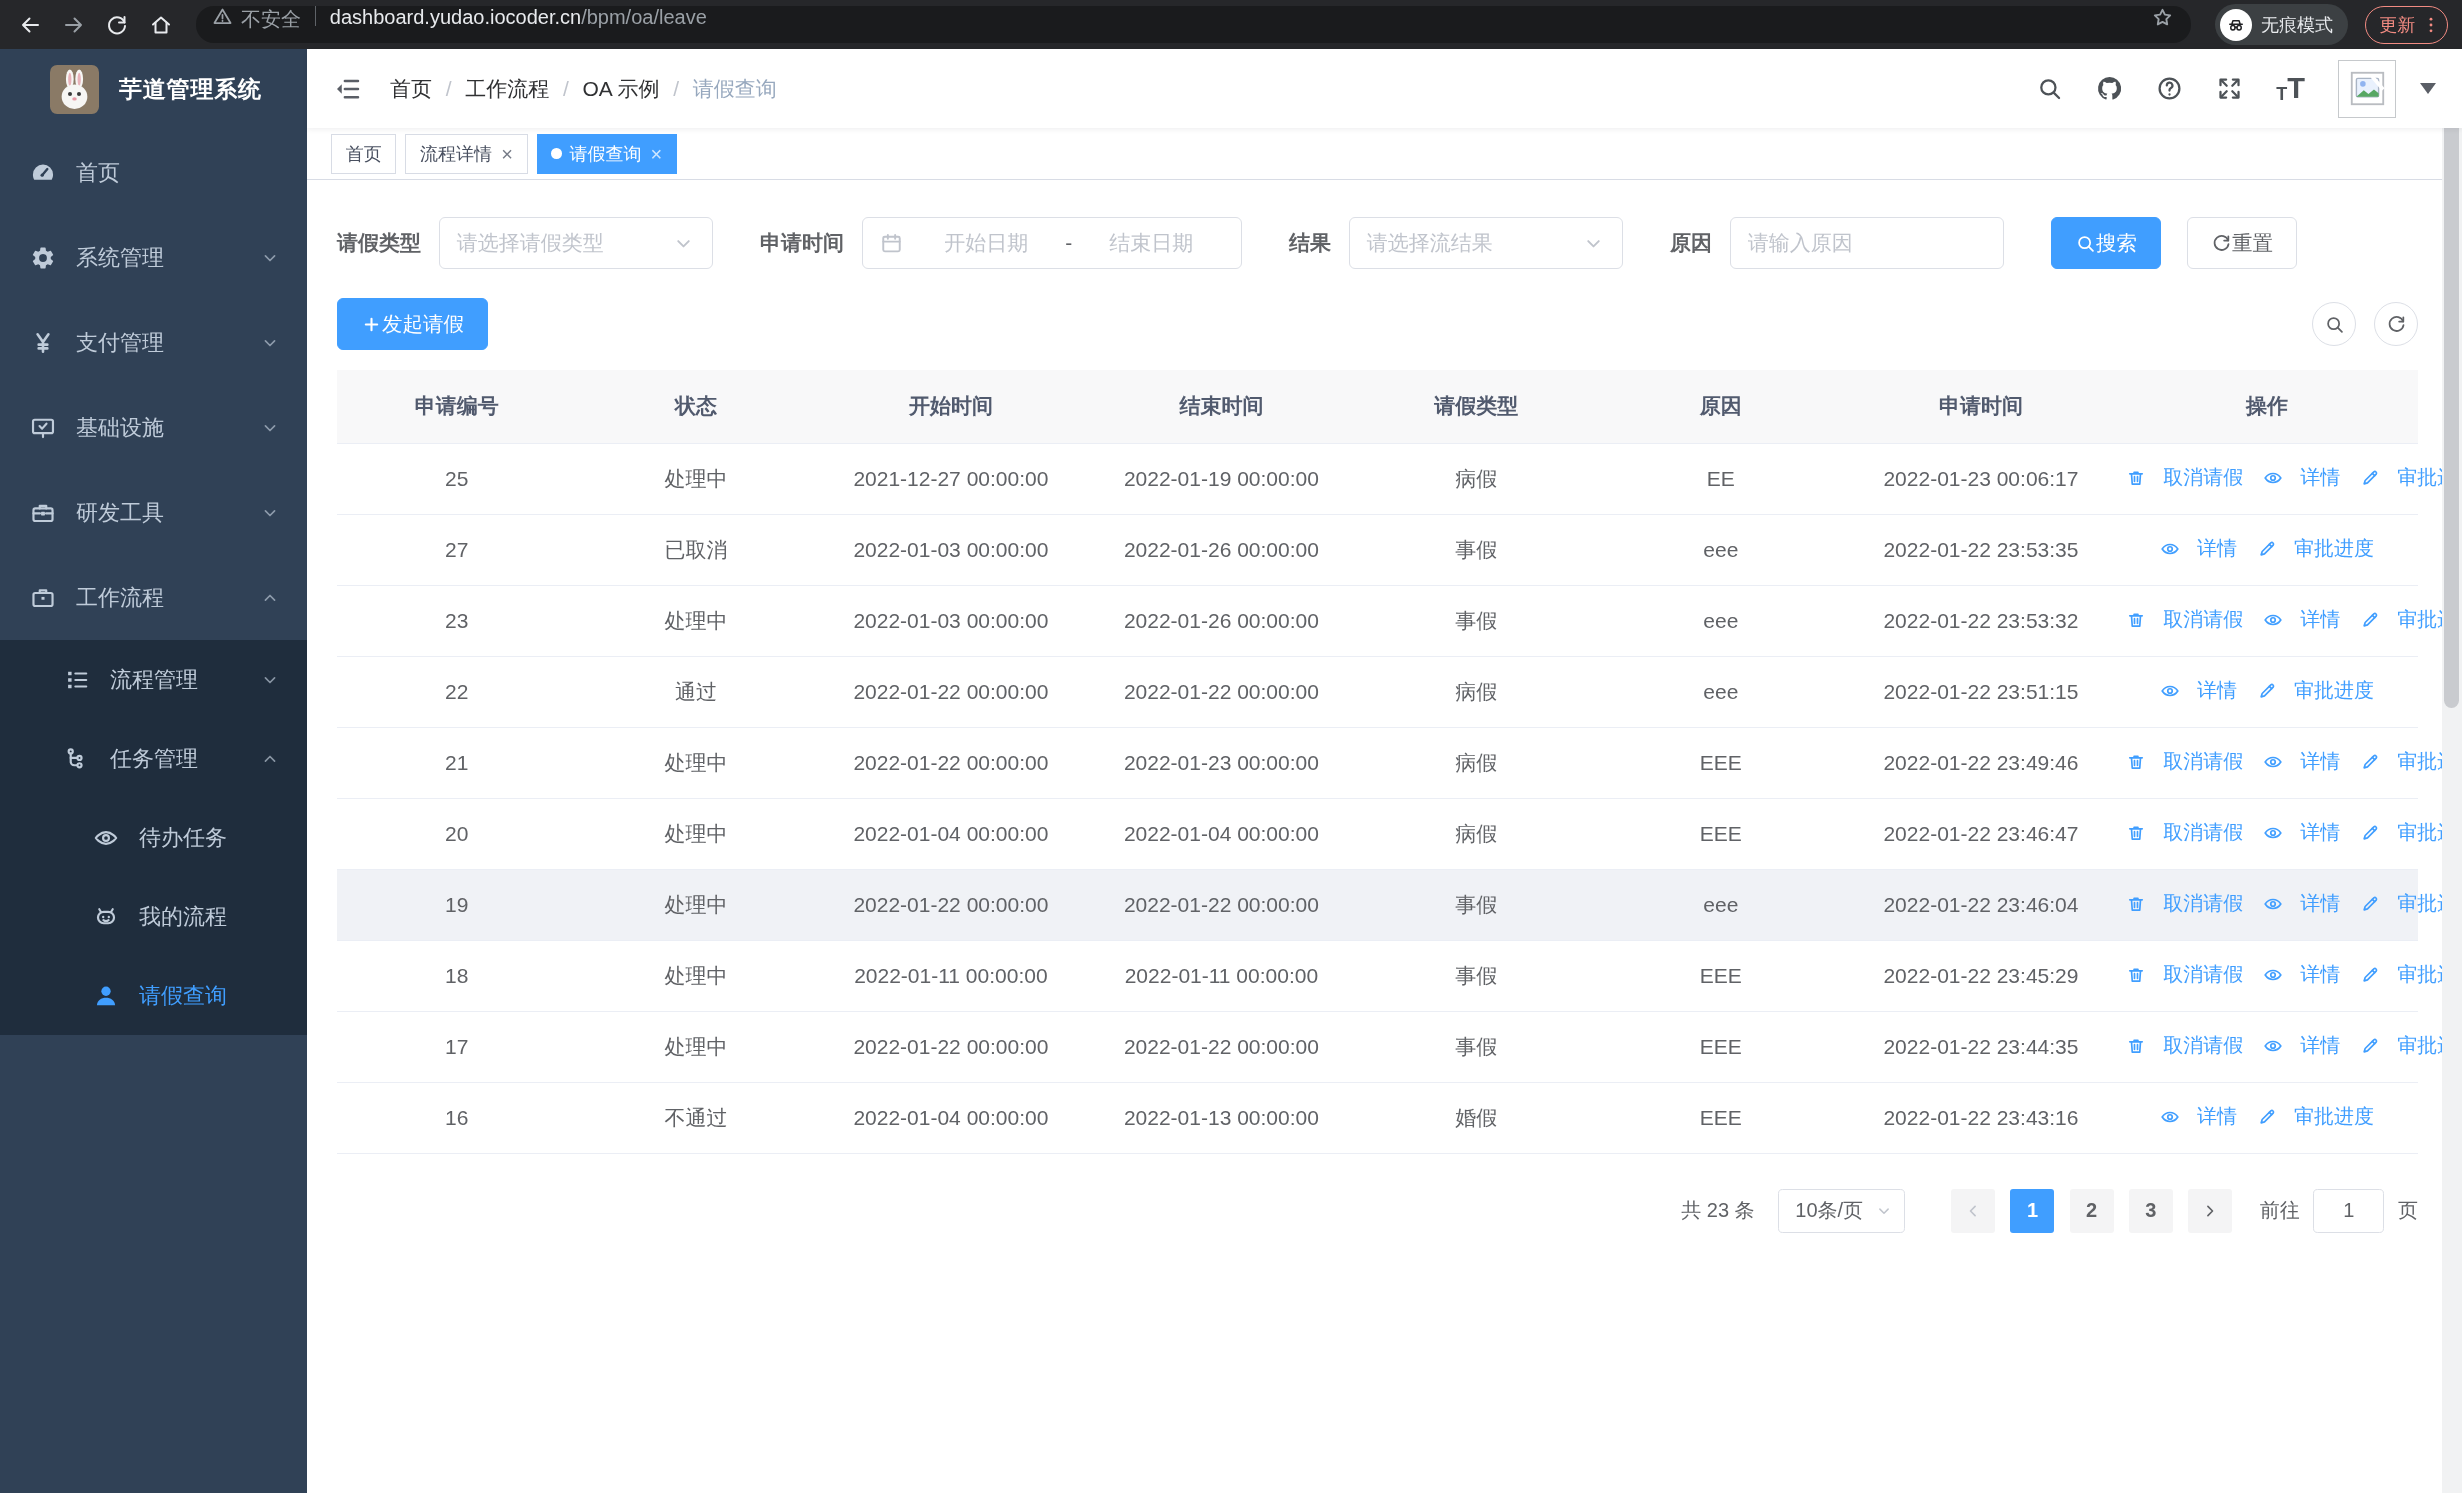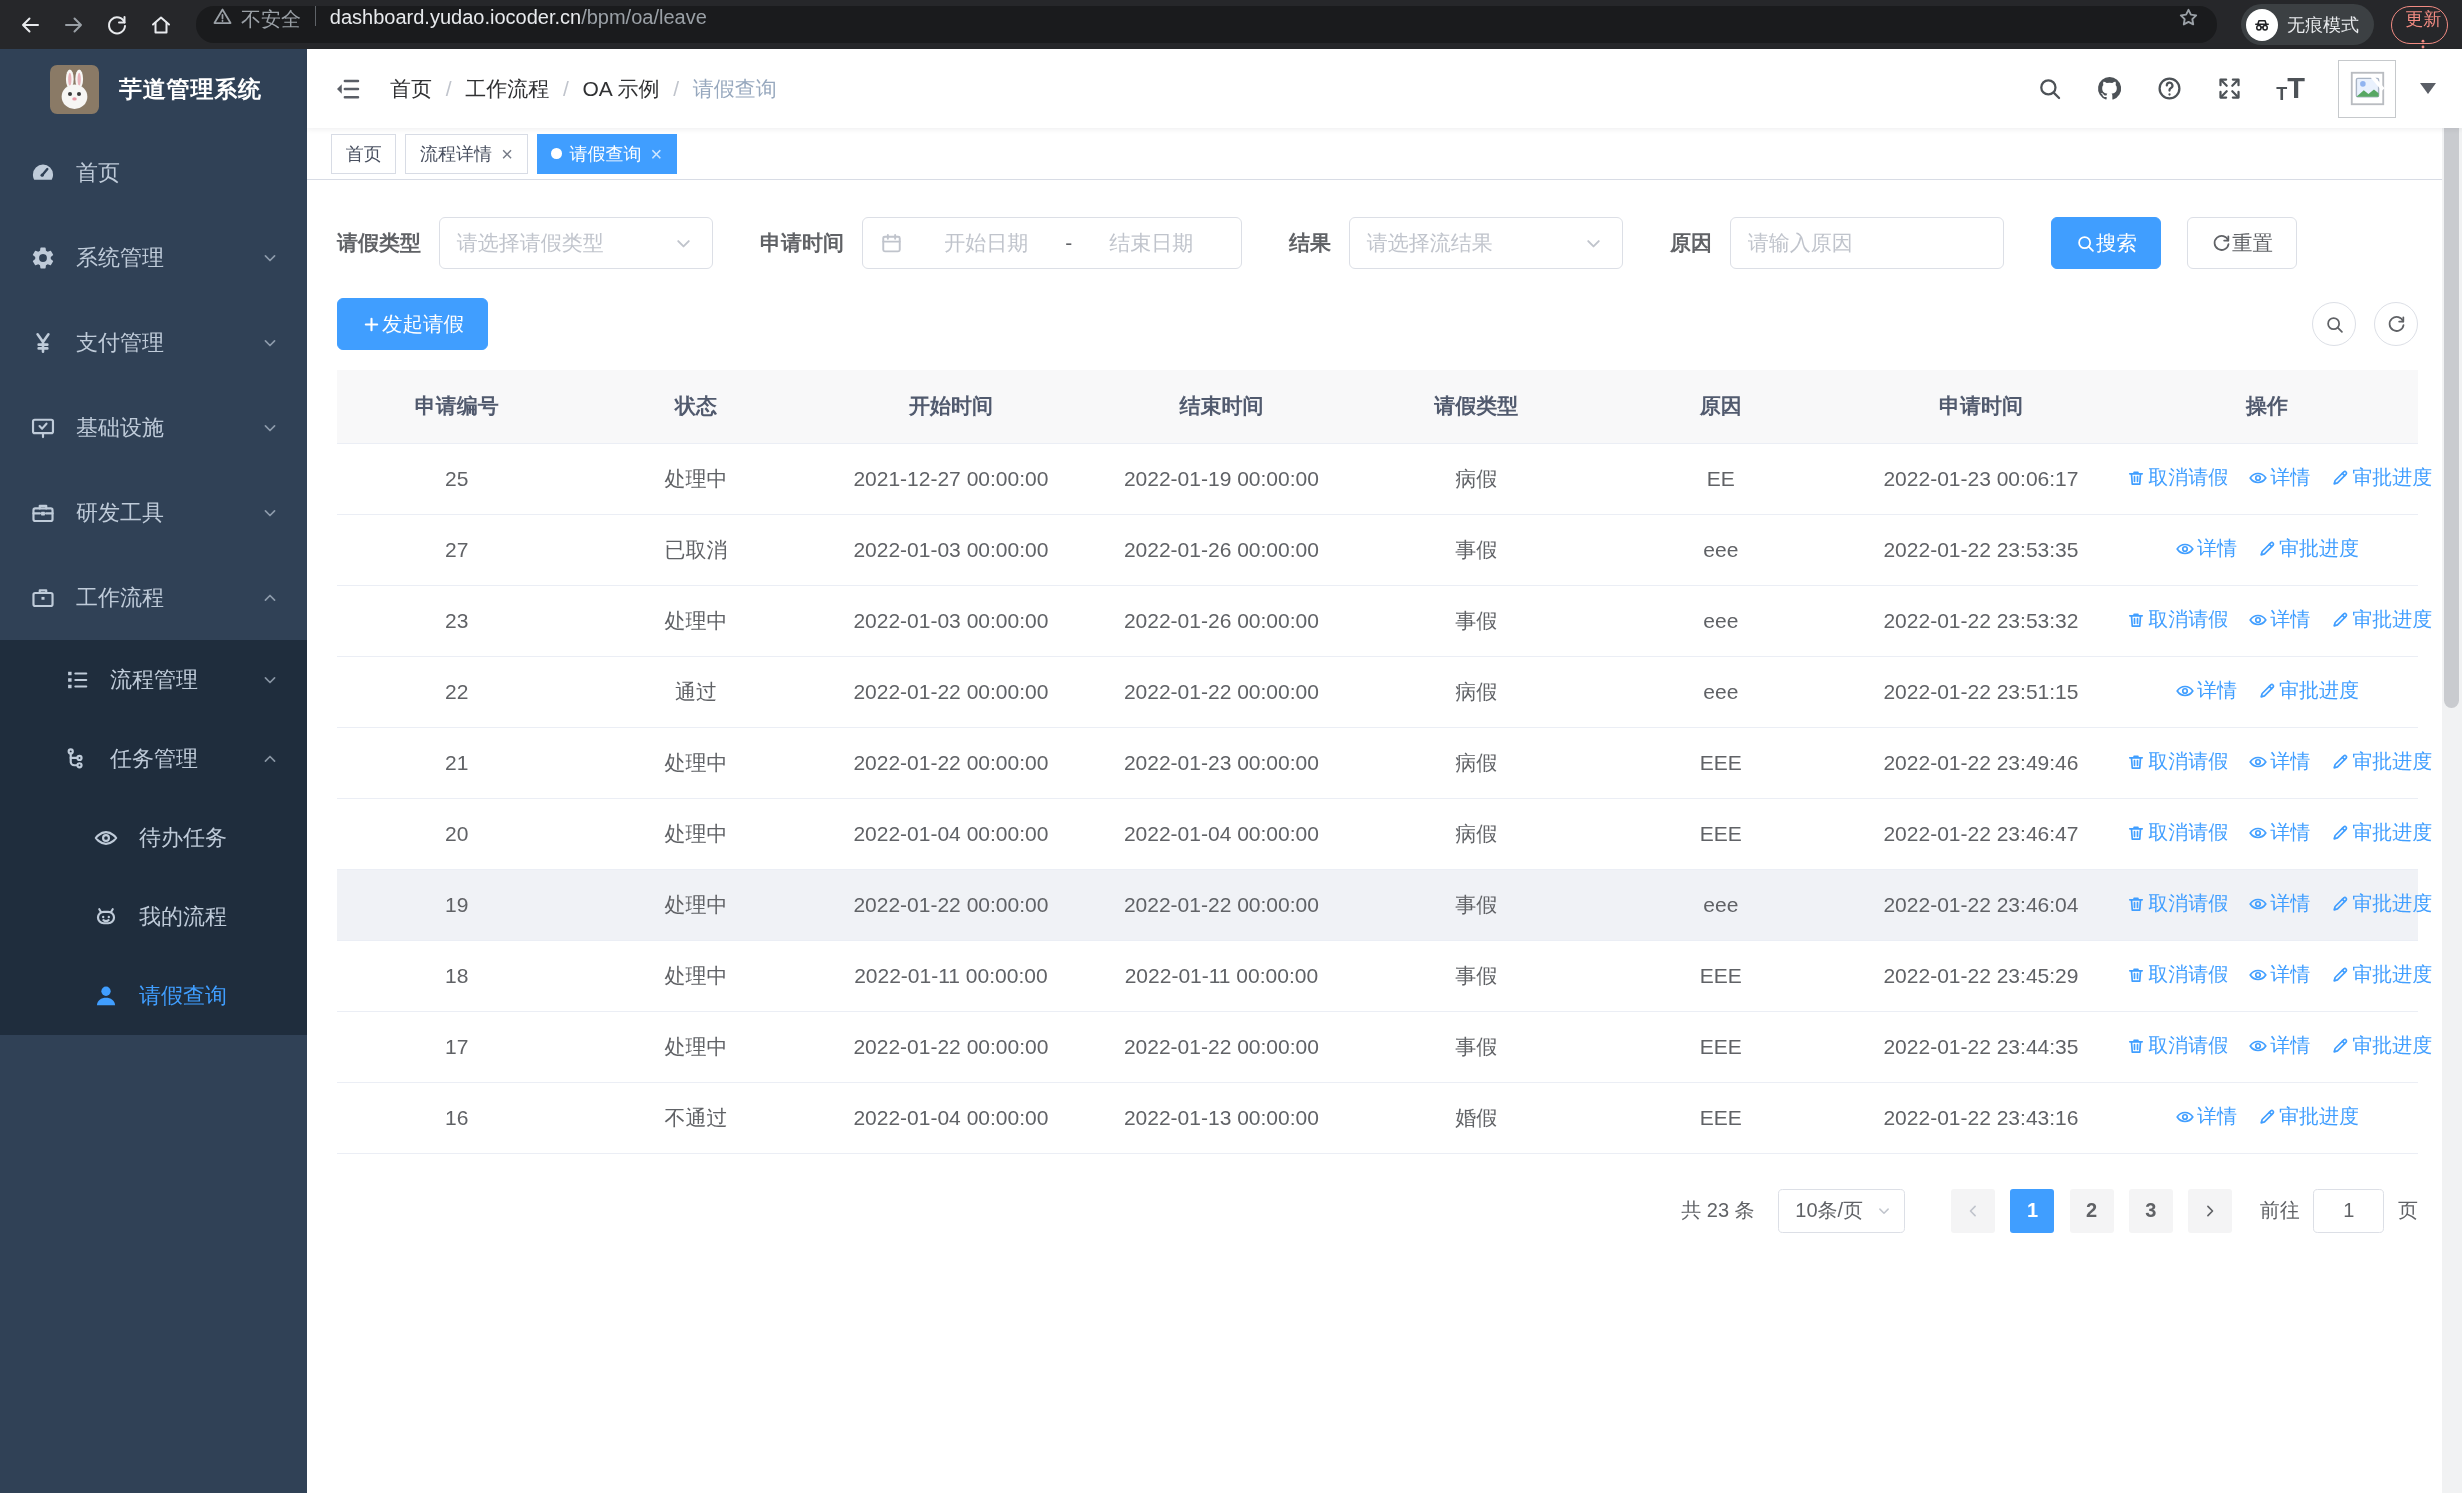--- a/index.html
+++ b/index.html
@@ -20,21 +20,21 @@
   .cbtn { width:33px; height:33px; display:flex; align-items:center; justify-content:center; color:#e8eaed; border-radius:50%; cursor:pointer; }
   .cbtn.dim { color:#9aa0a6; }
   .urlbar { flex:1; height:37px; background:#1a1b1d; border-radius:18px; margin:0 7.6px; display:flex; align-items:flex-start; padding:0 16.7px; font-size:20px; color:#e8eaed; }
   .warn-label { color:#9aa0a6; margin-left:7.6px; }
   .url-divider { width:1.5px; height:20px; background:#5f6368; margin:0 13.7px; }
   .host { color:#e8eaed; } .path { color:#9aa0a6; }
   .url-spacer { flex:1; }
   .star { color:#9aa0a6; }
   .incog { height:41px; background:#3c4043; border-radius:20.5px; display:flex; align-items:center; gap:9px; padding:0 15px 0 5.3px; color:#e8eaed; font-size:18px; margin:0 6px; }
   .incog-circle { width:32px; height:32px; background:#fff; border-radius:50%; display:flex; align-items:center; justify-content:center; color:#202124; }
-  .update-pill { height:38px; border:1.5px solid #f28b82; border-radius:19px; color:#f28b82; display:flex; align-items:center; gap:6px; padding:0 6px 0 13.7px; font-size:18px; cursor:pointer;flex-direction:column; }
+  .update-pill { height:38px; border:1.5px solid #f28b82; border-radius:19px; color:#f28b82; display:flex; align-items:center; gap:6px; padding:0 6px 0 13.7px; font-size:18px; cursor:pointer; }
 
   
   .app { display:flex; height:1445px; }
   .sidebar { width:307px; flex:none; background:#304156; color:#bfcbd9; overflow:hidden; }
   .logo-row { height:81px; display:flex; align-items:center; padding-left:50px; gap:20px; cursor:pointer; }
   .logo-title { color:#fff; font-size:23px; font-weight:bold; letter-spacing:0.8px; }
   .menu { font-size:22px; }
   .menu-item { display:flex; align-items:center; cursor:pointer; }
   .menu-item .mi-ico { margin-right:20px; }
   .mi-label { flex:1; white-space:nowrap; }
@@ -88,21 +88,21 @@
 
   .toolbar-row { display:flex; justify-content:space-between; align-items:center; margin:29px 0 20px 0; }
   .right-tools { display:flex; align-items:center; }
   .circle-btn { width:44px; height:44px; border:1.5px solid #dcdfe6; border-radius:50%; display:inline-flex; align-items:center; justify-content:center; color:#606266; background:#fff; margin-left:18px; cursor:pointer; }
 
   
   table.grid { width:100%; border-collapse:collapse; table-layout:fixed; }
   .grid th { height:73px; background:#f8f8f9; color:#515a6e; font-size:21px; font-weight:bold; border-bottom:1.5px solid #ebeef5; text-align:center; }
   .grid td { height:71px; border-bottom:1.5px solid #ebeef5; color:#606266; font-size:21px; text-align:center; white-space:nowrap; }
   .grid tr.hl td { background:#f0f2f6; }
-  .action { color:#409EFF; font-size:20px; display:inline-flex; align-items:center; gap:2px; margin:0 10px; cursor:pointer; white-space:nowrap; }
+  .action { color:#409EFF; font-size:20px; display:inline-flex; align-items:center; gap:17px; margin:0 10px; cursor:pointer; white-space:nowrap; }
 
   
   .pagination { display:flex; justify-content:flex-end; align-items:center; margin-top:35px; font-size:20px; color:#606266; }
   .pg-total { margin-right:23px; }
   .pg-size { height:44px; border:1.5px solid #dcdfe6; border-radius:4.6px; display:flex; align-items:center; padding:0 10.6px 0 16.7px; gap:12px; margin-right:39px; background:#fff; cursor:pointer; }
   .pg-btn, .pg-page { min-width:44px; height:44px; border-radius:3px; background:#f4f4f5; display:inline-flex; align-items:center; justify-content:center; margin:0 7.6px; font-size:20px; color:#606266; font-weight:bold; cursor:pointer; }
   .pg-btn.disabled { color:#c0c4cc; cursor:default; }
   .pg-page.active { background:#409EFF; color:#fff; }
   .pg-goto-label { margin:0 13.7px 0 20px; }
   .pg-input { width:71px; height:44px; border:1.5px solid #dcdfe6; border-radius:4.6px; text-align:center; font-size:20px; color:#606266; font-family:inherit; outline:none; background:#fff; }

